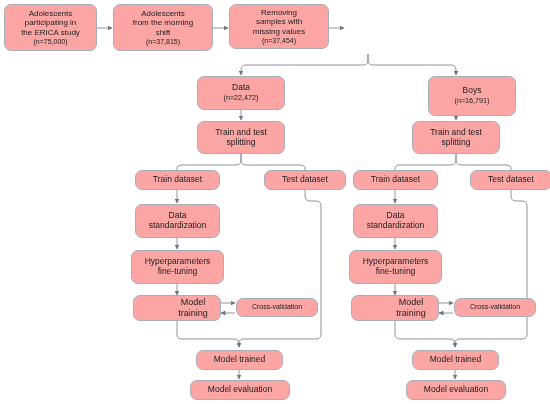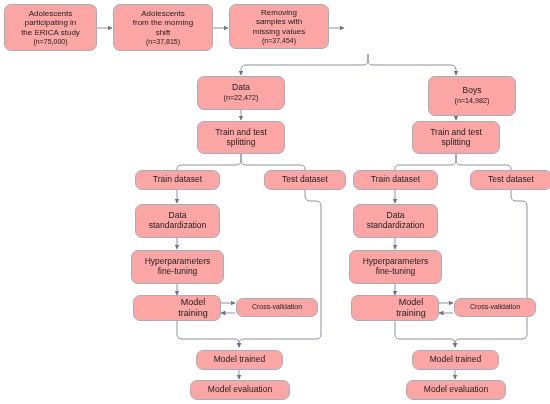--- a/index.html
+++ b/index.html
@@ -121,21 +121,21 @@
   </div>
 
 
   <div class="node f85" style="left:197px; top:76px; width:88px; height:34px;">
     <span class="ttl">Data</span>
     <span class="sub">(n=22,472)</span>
   </div>
 
   <div class="node f85" style="left:412px; top:76px; width:88px; height:40px;margin-left:16px;">
     <span class="ttl">Boys</span>
-    <span class="sub">(n=14,982)</span>
+    <span class="sub">(n=16,791)</span>
   </div>
 
   <div class="node f85" style="left:197px; top:121px; width:88px; height:33px;">
     <span class="ttl">Train and test
 splitting</span>
   </div>
 
   <div class="node f85" style="left:412px; top:121px; width:88px; height:33px;">
     <span class="ttl">Train and test
 splitting</span>

